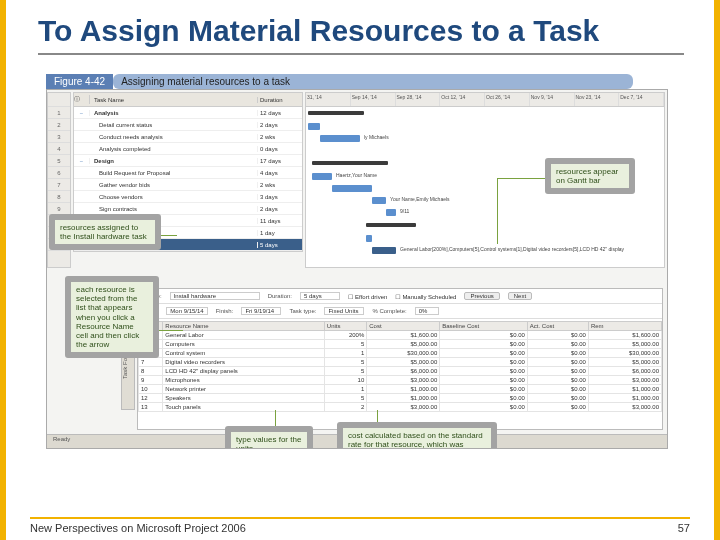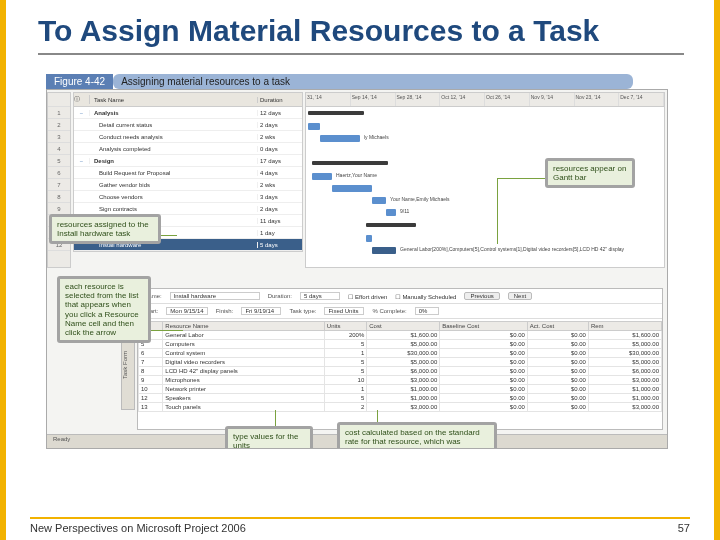--- a/index.html
+++ b/index.html
@@ -29,21 +29,21 @@
   .task-row .c3 { width: 44px; padding-left: 2px; }
   .task-row.summary .c2 { font-weight: 700; }
   .task-row.sel { background: #3a5f8a; color: #fff; }
   .gantt-hdr { height: 14px; background: #eceae6; border-bottom: 1px solid #ccc; display: flex; font-size: 5px; color: #555; }
   .gantt-hdr div { flex: 1; border-right: 1px solid #ddd; padding: 1px 1px; white-space: nowrap; overflow: hidden; }
   .gantt-body { position: relative; height: 160px; }
   .bar { position: absolute; height: 7px; border-radius: 1px; }
   .bar.sum { background: #3b3b3b; height: 4px; }
   .bar.task { background: #5b8fce; }
   .bar.lbl { position: absolute; font-size: 5px; color: #444; white-space: nowrap; }
-  .callout { position: absolute; background: #e9f0dd; border: 3px solid #a3a3a3; border-radius: 3px; padding: 3px 5px; font-size: 8px; color: #2f4f1a; line-height: 1.15; z-index: 20; }
+  .callout { position: absolute; background: #e9f0dd; border: 6px solid #a3a3a3; border-radius: 3px; padding: 3px 5px; font-size: 8px; color: #2f4f1a; line-height: 1.15; z-index: 20; }
   .callout.green2 { max-width: 160px; }
   .connector { position: absolute; background: #7aa23f; z-index: 15; }
   
   .form-hdr { display:flex; gap:8px; padding:3px 6px; font-size:6px; border-bottom:1px solid #ddd; align-items:center; flex-wrap:wrap; }
   .form-hdr label { color:#555; }
   .form-hdr .fval { background:#fff; border:1px solid #ccc; padding:0 3px; min-width:40px; display:inline-block; }
   .btn { background:#eee; border:1px solid #bbb; padding:0 5px; font-size:6px; border-radius:2px; display:inline-block; }
   .res-table { width:100%; border-collapse:collapse; font-size:6px; margin-top:2px; }
   .res-table th { background:#eceae6; border:1px solid #ccc; padding:1px 2px; font-weight:400; color:#444; text-align:left; }
   .res-table td { border:1px solid #e4e4e4; padding:1px 2px; }
@@ -304,21 +304,21 @@
               </tr>
             </tbody>
         </table>
       </div>
 
       <div class="status-bar">Ready</div>
 
       <div class="callout green2" style="left:2px; top:124px; width:112px;">resources assigned to the Install hardware task</div>
       <div class="connector" style="left:96px; top:145px; width:34px; height:1px;"></div>
 
-      <div class="callout green2" style="left:10px; top:186px; width:94px;">each resource is selected from the list that appears when you click a Resource Name cell and then click the arrow</div>
+      <div class="callout green2" style="left:18px; top:186px; width:94px;">each resource is selected from the list that appears when you click a Resource Name cell and then click the arrow</div>
       <div class="connector" style="left:96px; top:240px; width:40px; height:1px;"></div>
 
       <div class="callout" style="left:178px; top:336px; width:88px;">type values for the units</div>
       <div class="connector" style="left:228px; top:320px; width:1px; height:16px;"></div>
 
       <div class="callout green2" style="left:290px; top:332px; width:224px;">cost calculated based on the standard rate for that resource, which was entered in the Resource sheet</div>
       <div class="connector" style="left:330px; top:320px; width:1px; height:12px;"></div>
 
       <div class="callout" style="left:498px; top:68px; width:90px;">resources appear on Gantt bar</div>
       <div class="connector" style="left:490px; top:88px; width:8px; height:1px;"></div>

